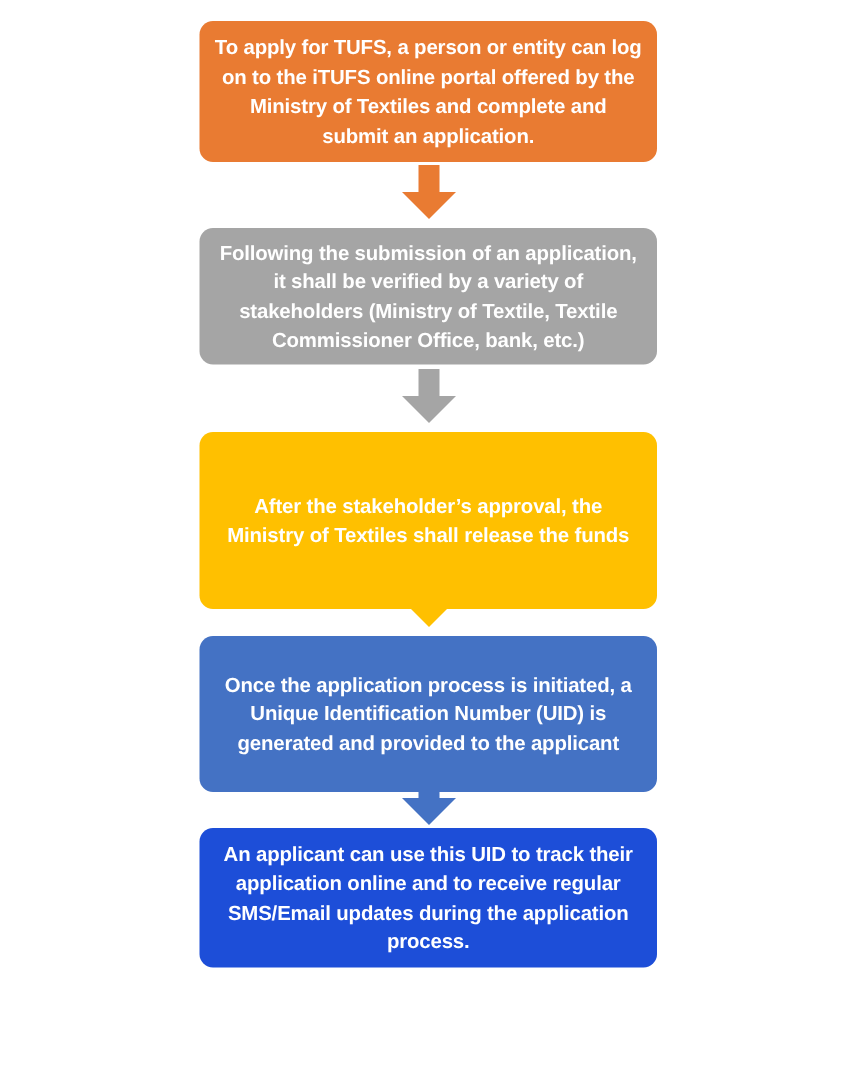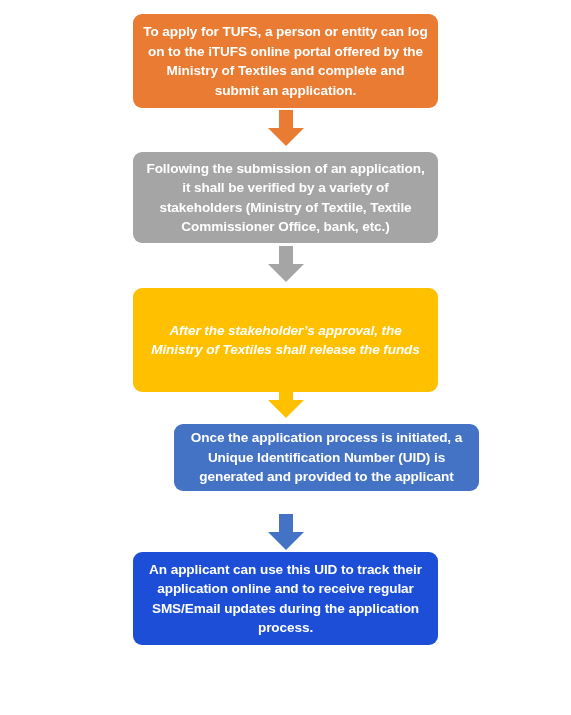--- a/index.html
+++ b/index.html
@@ -42,22 +42,22 @@
     font-weight: bold;
     font-size: 13.6px;
     line-height: 19.5px;
     letter-spacing: -0.1px;
     white-space: pre-line;
   }
 
   
   #node-1 { top: 14px;  height: 94px; }
   #node-2 { top: 152px; height: 91px; }
-  #node-3 { top: 288px; height: 104px; font-style: italic; }
-  #node-4 { top: 424px; height: 67px; margin-left: 41px; }
+  #node-3 { top: 288px; height: 118px; }
+  #node-4 { top: 424px; height: 104px; }
   #node-5 { top: 552px; height: 93px; }
 
   
   .arrow {
     position: absolute;
     left: 268px;
     width: 36px;
     height: 36px;
   }
   .arrow svg {

